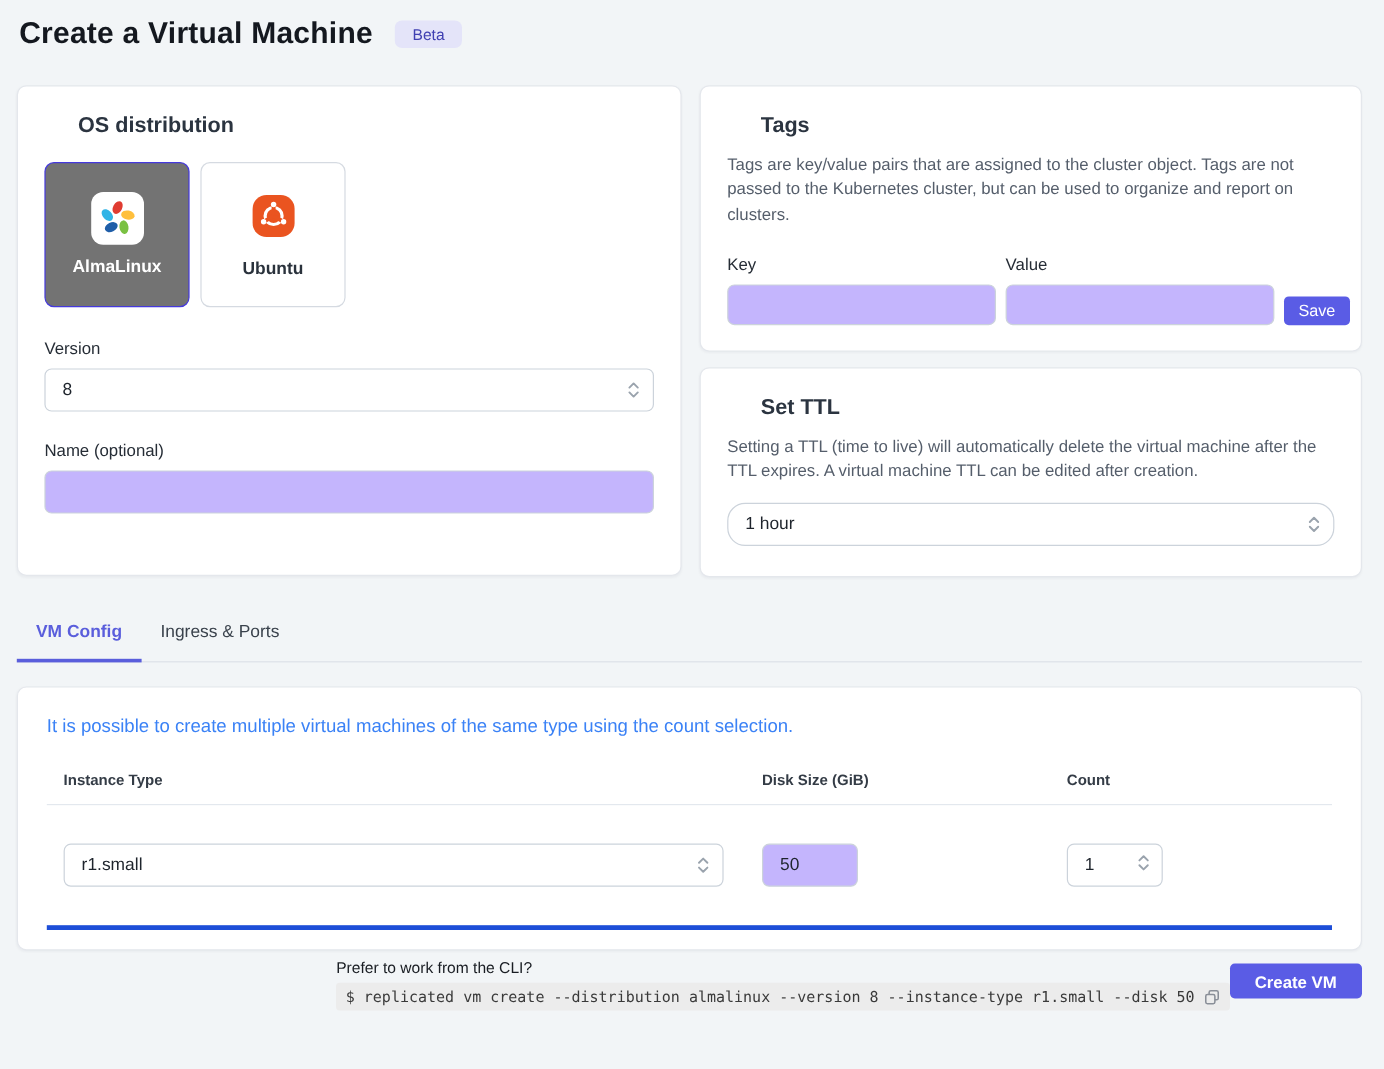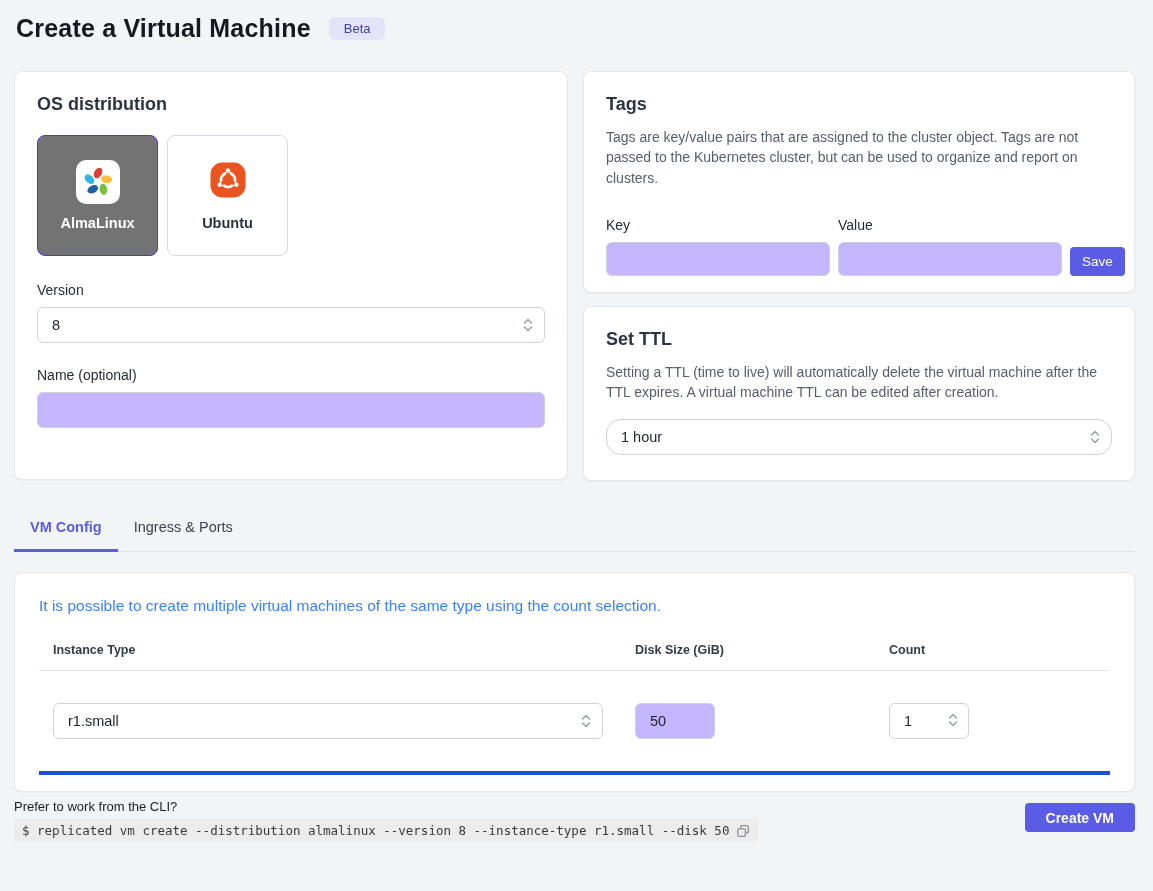--- a/index.html
+++ b/index.html
@@ -19,21 +19,21 @@
     background: #e4e4f9; color: #4040b2; font-size: 13px; font-weight: 500;
     padding: 5px 15px; border-radius: 6px; line-height: 1;
   }
 
   
   .card {
     background: #fff; border: 1px solid #e4e7ec; border-radius: 8px;
     box-shadow: 0 1px 2px rgba(16,24,40,.04);
     padding: 22px;
   }
-  .card h2 { font-size: 18px; font-weight: 600; color: #2b3440; }
+  .card h2 { font-size: 18px; font-weight: 600; color: #2b3440; margin-left: 28px; }
   .card .desc { font-size: 14px; line-height: 1.45; color: #555e6b; margin-top: 12px; }
 
   .top-grid { display: grid; grid-template-columns: 554px 552px; gap: 15px; margin-top: 28px; }
   .right-col { display: flex; flex-direction: column; gap: 13px; }
   .card-os { height: 409px; }
   .card-tags { height: 222px; }
   .card-ttl { height: 175px; }
 
   
   .os-tiles { display: flex; gap: 9px; margin-top: 20px; }
@@ -65,21 +65,21 @@
   .select .chev { position: absolute; right: 11px; top: 50%; transform: translateY(-50%); display: flex; }
   .mt-26 { margin-top: 26px; }
   .mt-24 { margin-top: 24px; }
   .mt-16 { margin-top: 16px; border-radius: 15px; }
 
   
   .tag-form { display: flex; gap: 8px; align-items: flex-end; margin-top: 18px; }
   .tag-field { flex: 0 0 224px; }
   .tag-field .text-input { height: 34px; }
   .save-btn {
-    height: 29px; padding: 4px 12px; border: none; border-radius: 4px;
+    height: 24px; padding: 4px 12px; border: none; border-radius: 4px;
     background: #5a5ce5; color: #fff; font-size: 13.5px; font-weight: 500;
     font-family: "Liberation Sans", sans-serif; cursor: pointer; margin-top: 41px;
   }
 
   
   .tabs { display: flex; margin-top: 26px; border-bottom: 1px solid #dde2e8; }
   .tab {
     padding: 12px 16px 14px; font-size: 14.5px; font-weight: 400; color: #3a424c;
     border-bottom: 3px solid transparent; margin-bottom: -1px; cursor: pointer;
   }
@@ -97,21 +97,21 @@
   .disk-input { width: 80px; text-align: left; }
   .count-stepper {
     width: 80px; height: 36px; border: 1px solid #ccd3db; border-radius: 6px;
     display: flex; align-items: center; justify-content: space-between;
     padding: 0 10px 0 14px; font-size: 14.5px; color: #1e242c; background: #fff; cursor: pointer;
   }
 
   
   .estimate-row { margin-top: 16px; text-align: right; }
   .estimate-link { font-size: 13px; font-weight: 600; color: #3a70d6; text-decoration: none; cursor: pointer; }
-  .footer-row { margin-top: 7px; display: flex; justify-content: space-between; align-items: center; }
+  .footer-row { margin-top: 7px; display: flex; justify-content: flex-end; align-items: center; }
   .cli-label { font-size: 13px; color: #191d23; margin-bottom: 5px; }
   .cli-block {
     display: inline-flex; align-items: center; gap: 7px; background: #ececec;
     border-radius: 3px; padding: 4px 8px;
     font-family: "DejaVu Sans Mono", monospace; font-size: 12.5px; color: #3a3a3a;
   }
   .copy-icon { display: inline-flex; cursor: pointer; }
   .create-btn {
     height: 29px; padding: 0 21px; border: none; border-radius: 4px; margin-bottom: 6px;
     background: #5a5ce5; color: #fff; font-size: 14px; font-weight: 700;

